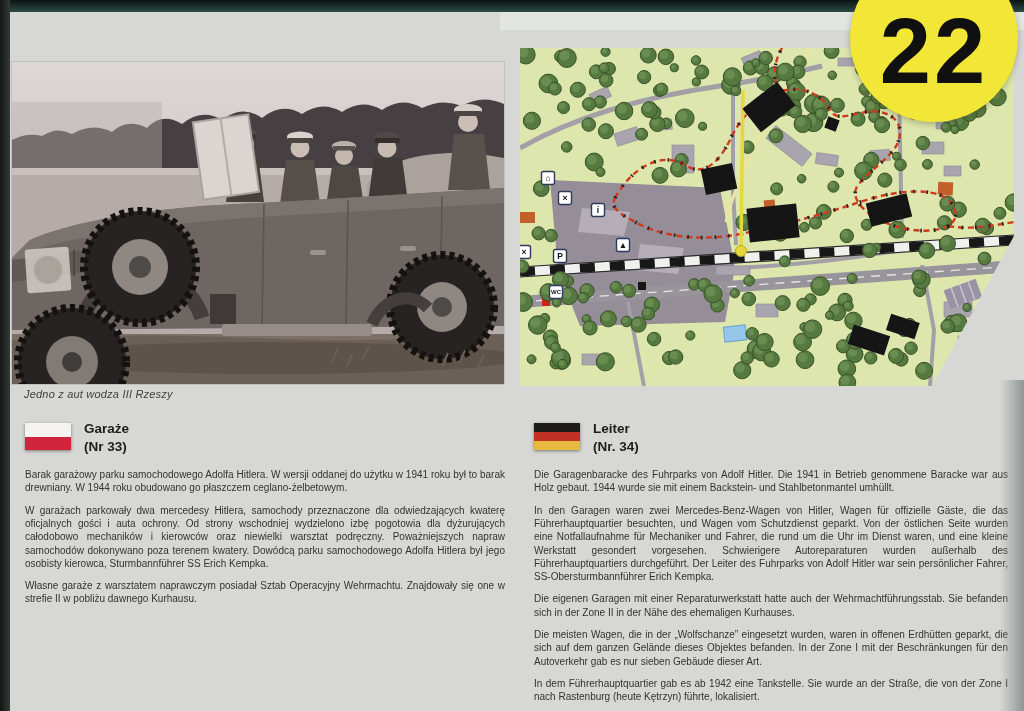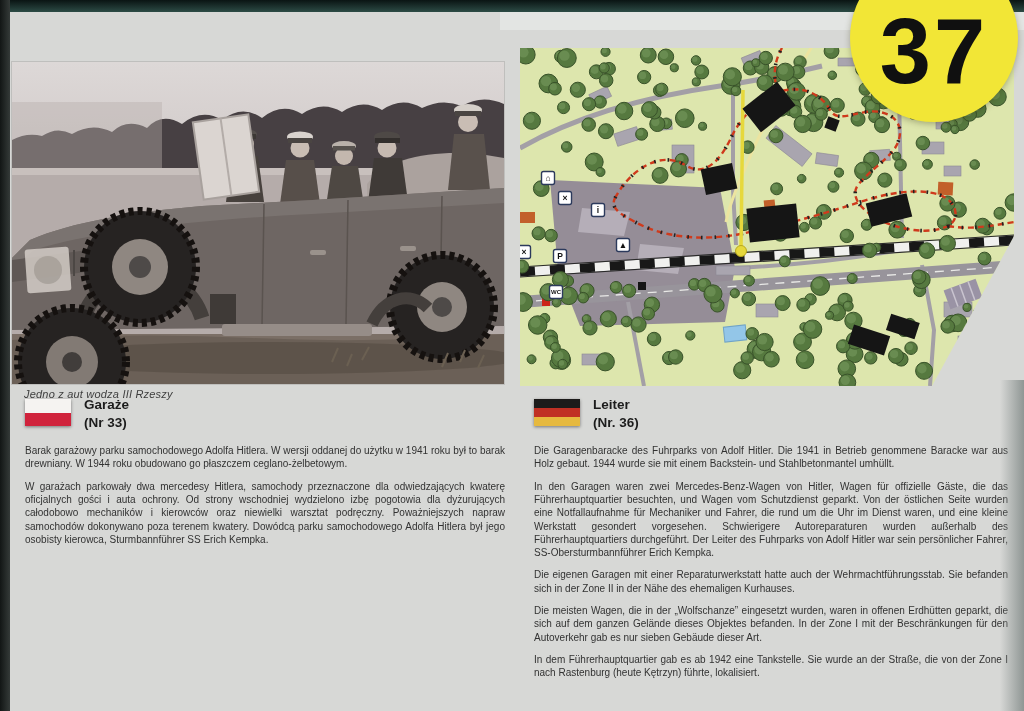--- a/index.html
+++ b/index.html
@@ -26,21 +26,21 @@
   .map{position:absolute;left:520px;top:30px;width:494px;height:356px;}
   .map svg{display:block;}
 
   .badge{position:absolute;left:850px;top:-46px;width:168px;height:168px;
     border-radius:50%;background:#f2e636;z-index:40;
     display:flex;align-items:center;justify-content:center;
     box-sizing:border-box;padding-top:26px;
     font-weight:bold;font-size:92px;color:#101010;letter-spacing:3px;
     box-shadow:0 2px 6px rgba(60,60,20,.35);}
 
-  .col{position:absolute;top:396px;width:480px;}
+  .col{position:absolute;top:420px;width:480px;}
   .col-pl{left:25px;}
   .col-de{left:534px;width:474px;}
   .section-head{display:flex;gap:13px;margin-bottom:13px;align-items:flex-start;}
   .flag{width:46px;height:27px;margin-top:3px;box-shadow:0 1px 3px rgba(0,0,0,.45);
     display:flex;flex-direction:column;}
   .flag div{flex:1;}
   .pl-top{background:#f5f3f1;}
   .pl-bottom{background:#d0233c;}
   .de-black{background:#1c1b1a;}
   .de-red{background:#c03024;}
@@ -796,50 +796,51 @@
           <g>
             <rect x="-2.5" y="215.5" width="13" height="13" rx="2" fill="#ffffff" stroke="#2c3a5c" stroke-width="1.4"></rect>
             <text x="4" y="225" text-anchor="middle" font-size="8.5" font-weight="bold" fill="#111" font-family="&quot;Liberation Sans&quot;, sans-serif">×</text>
           </g>
         </g>
     </g>
   </svg>
 </div>
 
 <div class="badge">
-  <span>37</span>
+  <span>22</span>
 </div>
 
 <div class="col col-pl">
   <div class="section-head">
     <div class="flag">
       <div class="pl-top"></div>
       <div class="pl-bottom"></div>
     </div>
     <div class="head-text">
       <div>Garaże</div>
       <div>(Nr 33)</div>
     </div>
   </div>
   <div class="body">
     <p>Barak garażowy parku samochodowego Adolfa Hitlera. W wersji oddanej do użytku w 1941 roku był to barak drewniany. W 1944 roku obudowano go płaszczem ceglano-żelbetowym.</p>
     <p>W garażach parkowały dwa mercedesy Hitlera, samochody przeznaczone dla odwiedzających kwaterę oficjalnych gości i auta ochrony. Od strony wschodniej wydzielono izbę pogotowia dla dyżurujących całodobowo mechaników i kierowców oraz niewielki warsztat podręczny. Poważniejszych napraw samochodów dokonywano poza terenem kwatery. Dowódcą parku samochodowego Adolfa Hitlera był jego osobisty kierowca, Sturmbannführer SS Erich Kempka.</p>
+    <p>Własne garaże z warsztatem naprawczym posiadał Sztab Operacyjny Wehrmachtu. Znajdowały się one w strefie II w pobliżu dawnego Kurhausu.</p>
   </div>
 </div>
 
 <div class="col col-de">
   <div class="section-head">
     <div class="flag">
       <div class="de-black"></div>
       <div class="de-red"></div>
       <div class="de-gold"></div>
     </div>
     <div class="head-text">
       <div>Leiter</div>
-      <div>(Nr. 36)</div>
+      <div>(Nr. 34)</div>
     </div>
   </div>
   <div class="body">
     <p>Die Garagenbaracke des Fuhrparks von Adolf Hitler. Die 1941 in Betrieb genommene Baracke war aus Holz gebaut. 1944 wurde sie mit einem Backstein- und Stahlbetonmantel umhüllt.</p>
     <p>In den Garagen waren zwei Mercedes-Benz-Wagen von Hitler, Wagen für offizielle Gäste, die das Führerhauptquartier besuchten, und Wagen vom Schutzdienst geparkt. Von der östlichen Seite wurden eine Notfallaufnahme für Mechaniker und Fahrer, die rund um die Uhr im Dienst waren, und eine kleine Werkstatt gesondert vorgesehen. Schwierigere Autoreparaturen wurden außerhalb des Führerhauptquartiers durchgeführt. Der Leiter des Fuhrparks von Adolf Hitler war sein persönlicher Fahrer, SS-Obersturmbannführer Erich Kempka.</p>
     <p>Die eigenen Garagen mit einer Reparaturwerkstatt hatte auch der Wehrmachtführungsstab. Sie befanden sich in der Zone II in der Nähe des ehemaligen Kurhauses.</p>
     <p>Die meisten Wagen, die in der „Wolfschanze” eingesetzt wurden, waren in offenen Erdhütten geparkt, die sich auf dem ganzen Gelände dieses Objektes befanden. In der Zone I mit der Beschränkungen für den Autoverkehr gab es nur sieben Gebäude dieser Art.</p>
     <p>In dem Führerhauptquartier gab es ab 1942 eine Tankstelle. Sie wurde an der Straße, die von der Zone I nach Rastenburg (heute Kętrzyn) führte, lokalisiert.</p>
   </div>
 </div>

